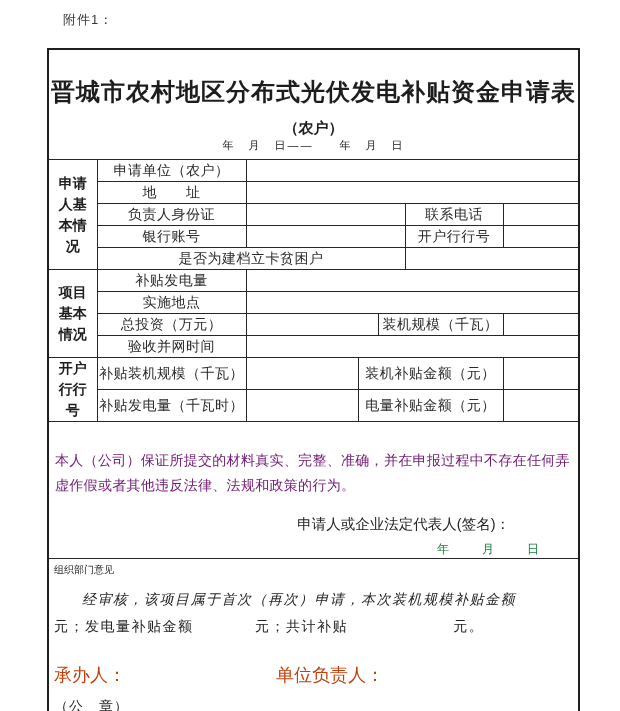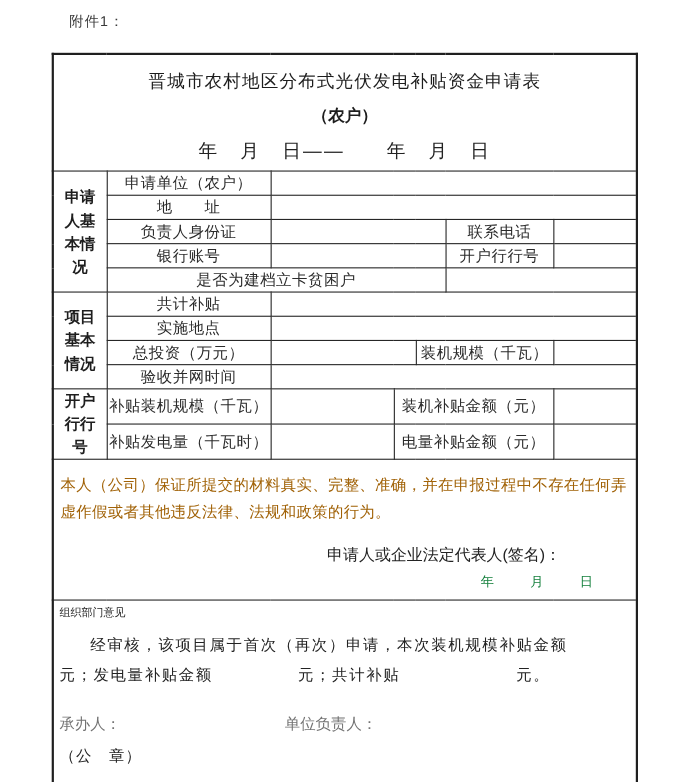--- a/index.html
+++ b/index.html
@@ -29,46 +29,46 @@
   col.c5 { width: 98px; }
   col.c6 { width: 76px; }
   td {
     border: 1px solid #262626;
     font-size: 14px; color: #2b2b2b;
     text-align: center; vertical-align: middle;
     height: 22px; padding: 0; overflow: hidden;
   }
   tr.tall td { height: 26px; }
   td.titlecell { height: 100px; padding: 10px 0 6px 0; vertical-align: top; }
-  .t1 { font-size: 16px; font-weight: normal; color: #1d1d1d; letter-spacing: 1px; margin-top: 4px; }
+  .t1 { font-size: 24px; font-weight: bold; color: #1d1d1d; letter-spacing: 1px; margin-top: 16px; }
   .t2 { font-size: 15px; font-weight: bold; color: #1d1d1d; margin-top: 11px; text-align: center; }
-  .t3 { font-size: 17px; color: #222; margin-top: 11px; letter-spacing: 2px; }
+  .t3 { font-size: 11px; color: #222; letter-spacing: 2px; }
   td.sec {
     font-weight: bold; color: #1e1e1e;
     padding: 0 9px; line-height: 21px;
     word-break: break-all; font-size: 14px;
   }
   td.lbl { letter-spacing: 0.5px; margin-left: 32px; }
   td.val { }
   
   td.decl { height: 128px; text-align: left; vertical-align: top; padding: 6px 6px 0 6px; }
-  .decl-body { font-size: 14px; line-height: 25px; color: #a16207; margin-top: 4px; letter-spacing: 0.3px; }
+  .decl-body { font-size: 14px; line-height: 25px; color: #701a75; margin-top: 20px; letter-spacing: 0.3px; }
   .decl-sign { font-size: 14.5px; color: #232323; text-align: right; padding-right: 62px; margin-top: 17px; }
   .decl-date { font-size: 12px; color: #15803d; text-align: right; padding-right: 30px; margin-top: 7px; letter-spacing: 3px; }
   
   td.opinion { height: 169px; text-align: left; vertical-align: top; padding: 4px 5px 0 5px; }
   .op-heading { font-size: 10px; color: #232323; }
   .op-line1 {
     font-size: 14px; color: #232323; margin-top: 12px;
-    text-indent: 2em; letter-spacing: 1.5px; line-height: 20px;
+    text-indent: 2em; letter-spacing: 1.5px; line-height: 20px; font-style: italic;
   }
   .op-line2 { font-size: 14px; color: #232323; margin-top: 9px; letter-spacing: 1.5px; }
-  .op-line2 .gap1 { margin-left: 72px; }
+  .op-line2 .gap1 { margin-left: 56px; }
   .op-line2 .gap2 { margin-left: 100px; }
-  .op-names { font-size: 14px; color: #737373; margin-top: 27px; }
+  .op-names { font-size: 18px; color: #c2410c; margin-top: 27px; }
   .op-names .unit-head { margin-left: 145px; }
   .op-seal { font-size: 14px; color: #232323; text-align: left; padding-right: 48px; margin-top: 11px; letter-spacing: 1px; }
 </style>
 </head>
 <body>
 
 <div class="attachment">附件1：</div>
 
 <table class="form">
   <colgroup>
@@ -111,21 +111,21 @@
     <td class="lbl">开户行行号</td>
     <td class="val"></td>
   </tr>
   <tr>
     <td class="lbl" colspan="4">是否为建档立卡贫困户</td>
     <td class="val" colspan="2"></td>
   </tr>
 
   <tr>
     <td class="sec" rowspan="4">项目基本情况</td>
-    <td class="lbl">共计补贴</td>
+    <td class="lbl">补贴发电量</td>
     <td class="val" colspan="5"></td>
   </tr>
   <tr>
     <td class="lbl">实施地点</td>
     <td class="val" colspan="5"></td>
   </tr>
   <tr>
     <td class="lbl">总投资（万元）</td>
     <td class="val" colspan="2"></td>
     <td class="lbl" colspan="2">装机规模（千瓦）</td>

